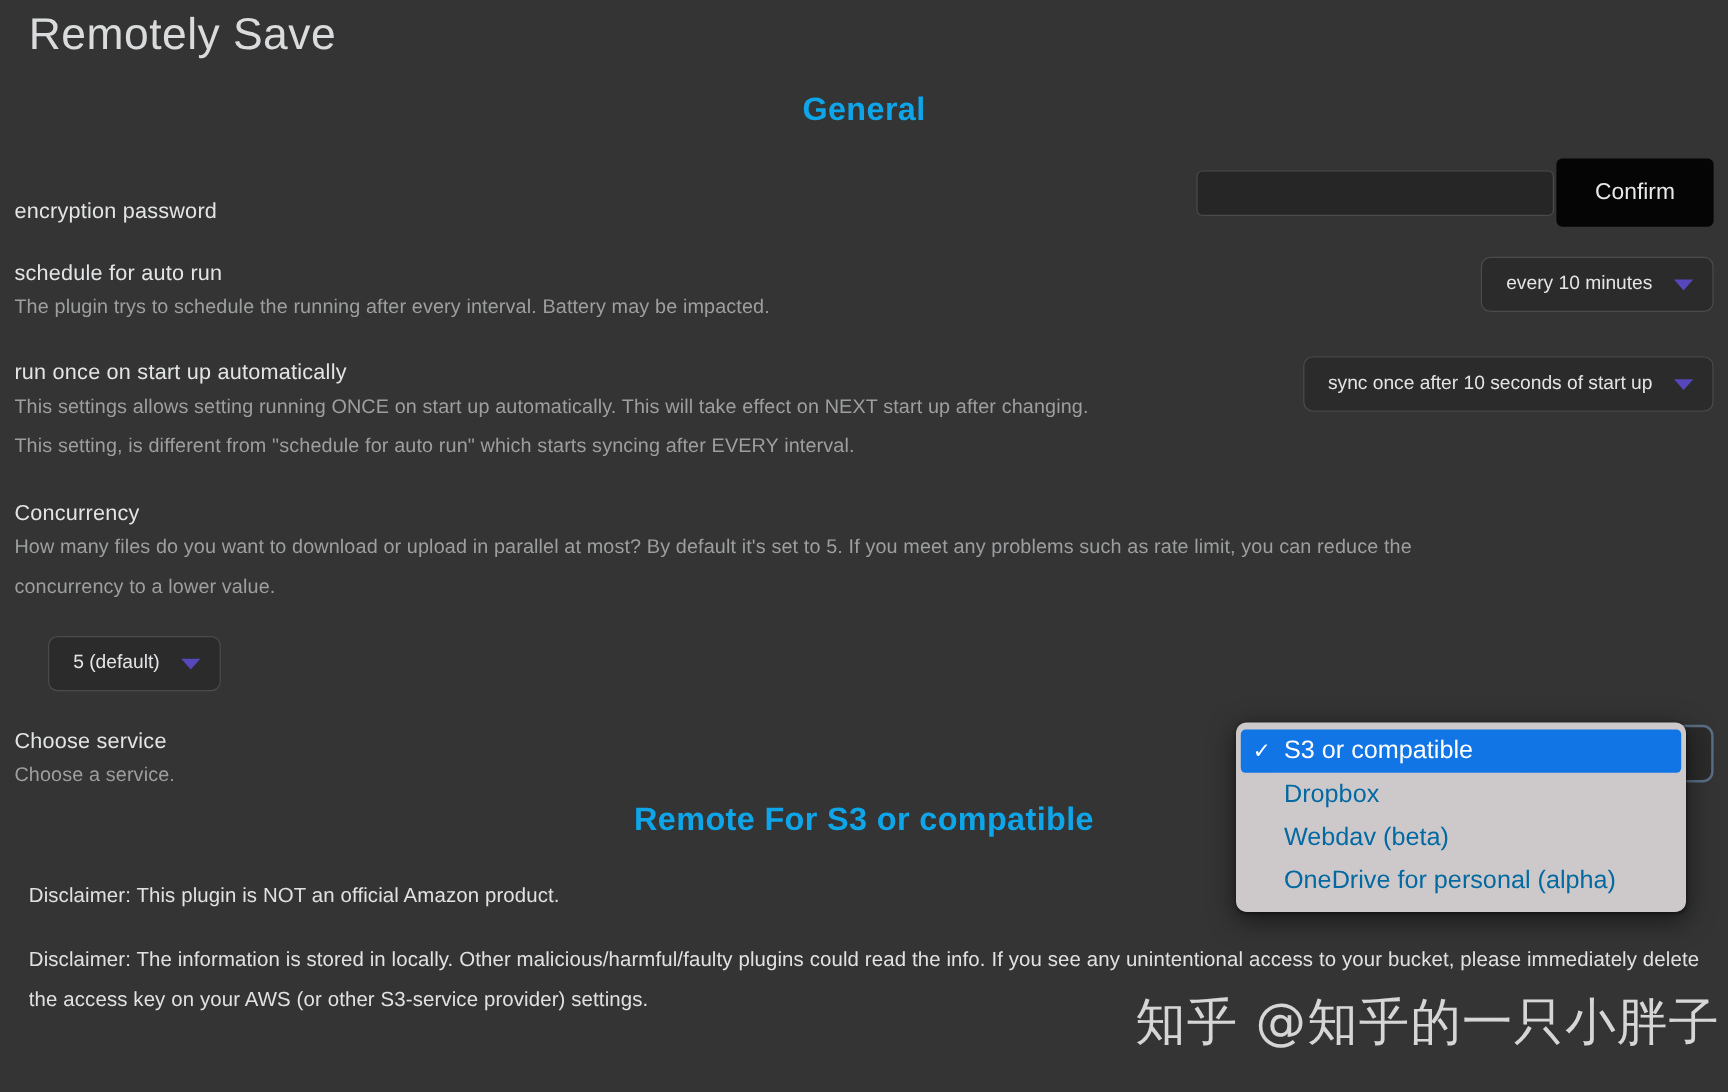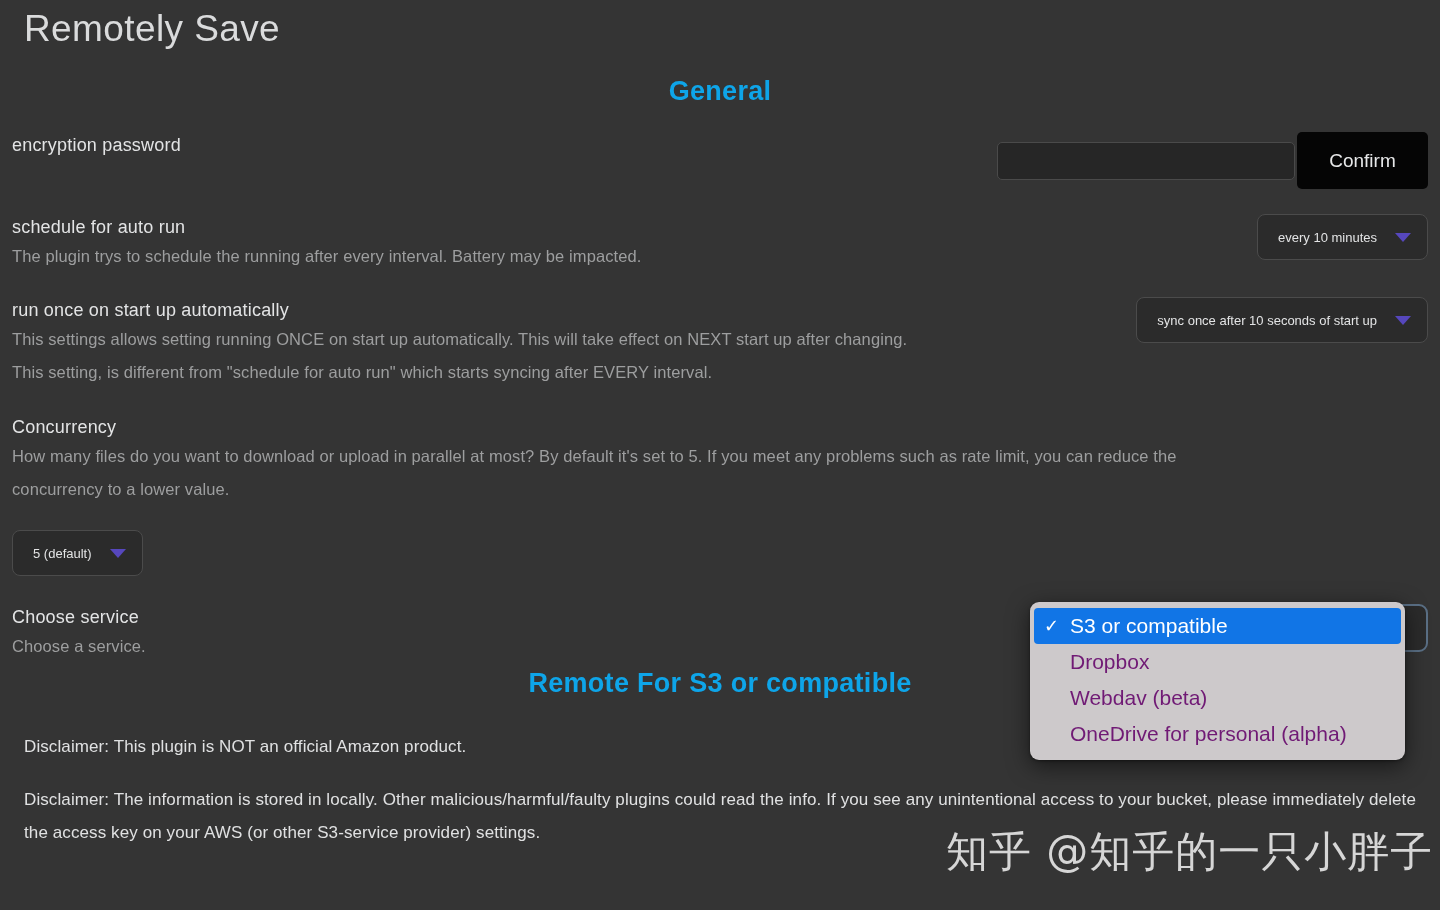--- a/index.html
+++ b/index.html
@@ -72,21 +72,21 @@
     letter-spacing: 0.2px;
   }
   .setting-desc {
     font-size: 16.5px;
     color: #9d9e9f;
     line-height: 33px;
     letter-spacing: 0.1px;
     max-width: 1240px;
   }
 
-  .row-encryption   { margin-top: 24px; }
+  .row-encryption   { margin-top: 24px; align-items: flex-end; }
   .row-schedule     { margin-top: 25px; }
   .row-startup      { margin-top: 24px; }
   .row-concurrency  { margin-top: 25px; flex-direction: column; }
   .row-service      { margin-top: 28px; }
 
   .row-startup .setting-desc { max-width: 930px; }
   .row-concurrency .setting-desc { max-width: 1240px; }
 
   
   .text-input {
@@ -123,23 +123,24 @@
     display: inline-flex;
     align-items: center;
     justify-content: space-between;
     gap: 18px;
     height: 46px;
     background: #2b2b2b;
     border: 1px solid #4b4b4b;
     border-radius: 8px;
     padding: 0 16px 0 20px;
     color: #e3e4e5;
-    font-size: 13px;
+    font-size: 16px;
     cursor: pointer;
     white-space: nowrap;
+    margin-left: 28px;
   }
   .dropdown .caret {
     width: 0; height: 0;
     border-left: 8px solid transparent;
     border-right: 8px solid transparent;
     border-top: 9px solid #5647bd;
     flex: 0 0 auto;
   }
   .dd-schedule { margin-top: 0; }
 
@@ -164,21 +165,21 @@
     padding: 6px 0 8px 0;
     box-shadow: 0 6px 22px rgba(0,0,0,0.55), 0 1px 3px rgba(0,0,0,0.4);
     z-index: 40;
   }
   .dd-option {
     display: flex;
     align-items: center;
     height: 36px;
     padding: 0 10px 0 10px;
     font-size: 21px;
-    color: #701a75;
+    color: #0369a1;
     cursor: default;
     margin: 0 4px;
     border-radius: 4px;
     white-space: nowrap;
   }
   .dd-option .check {
     width: 26px;
     flex: 0 0 26px;
     font-size: 18px;
     color: transparent;

